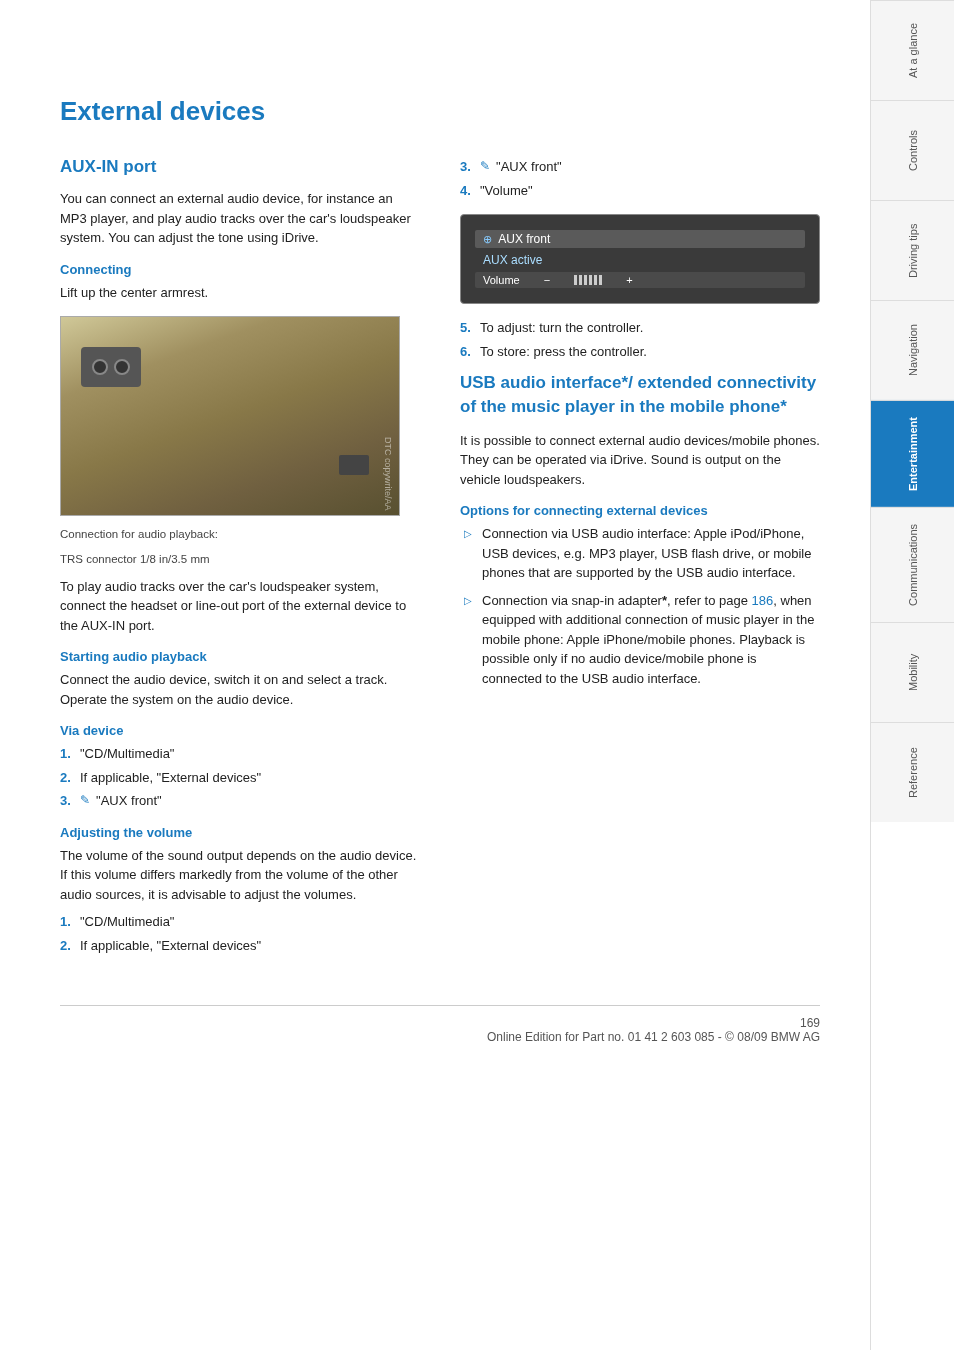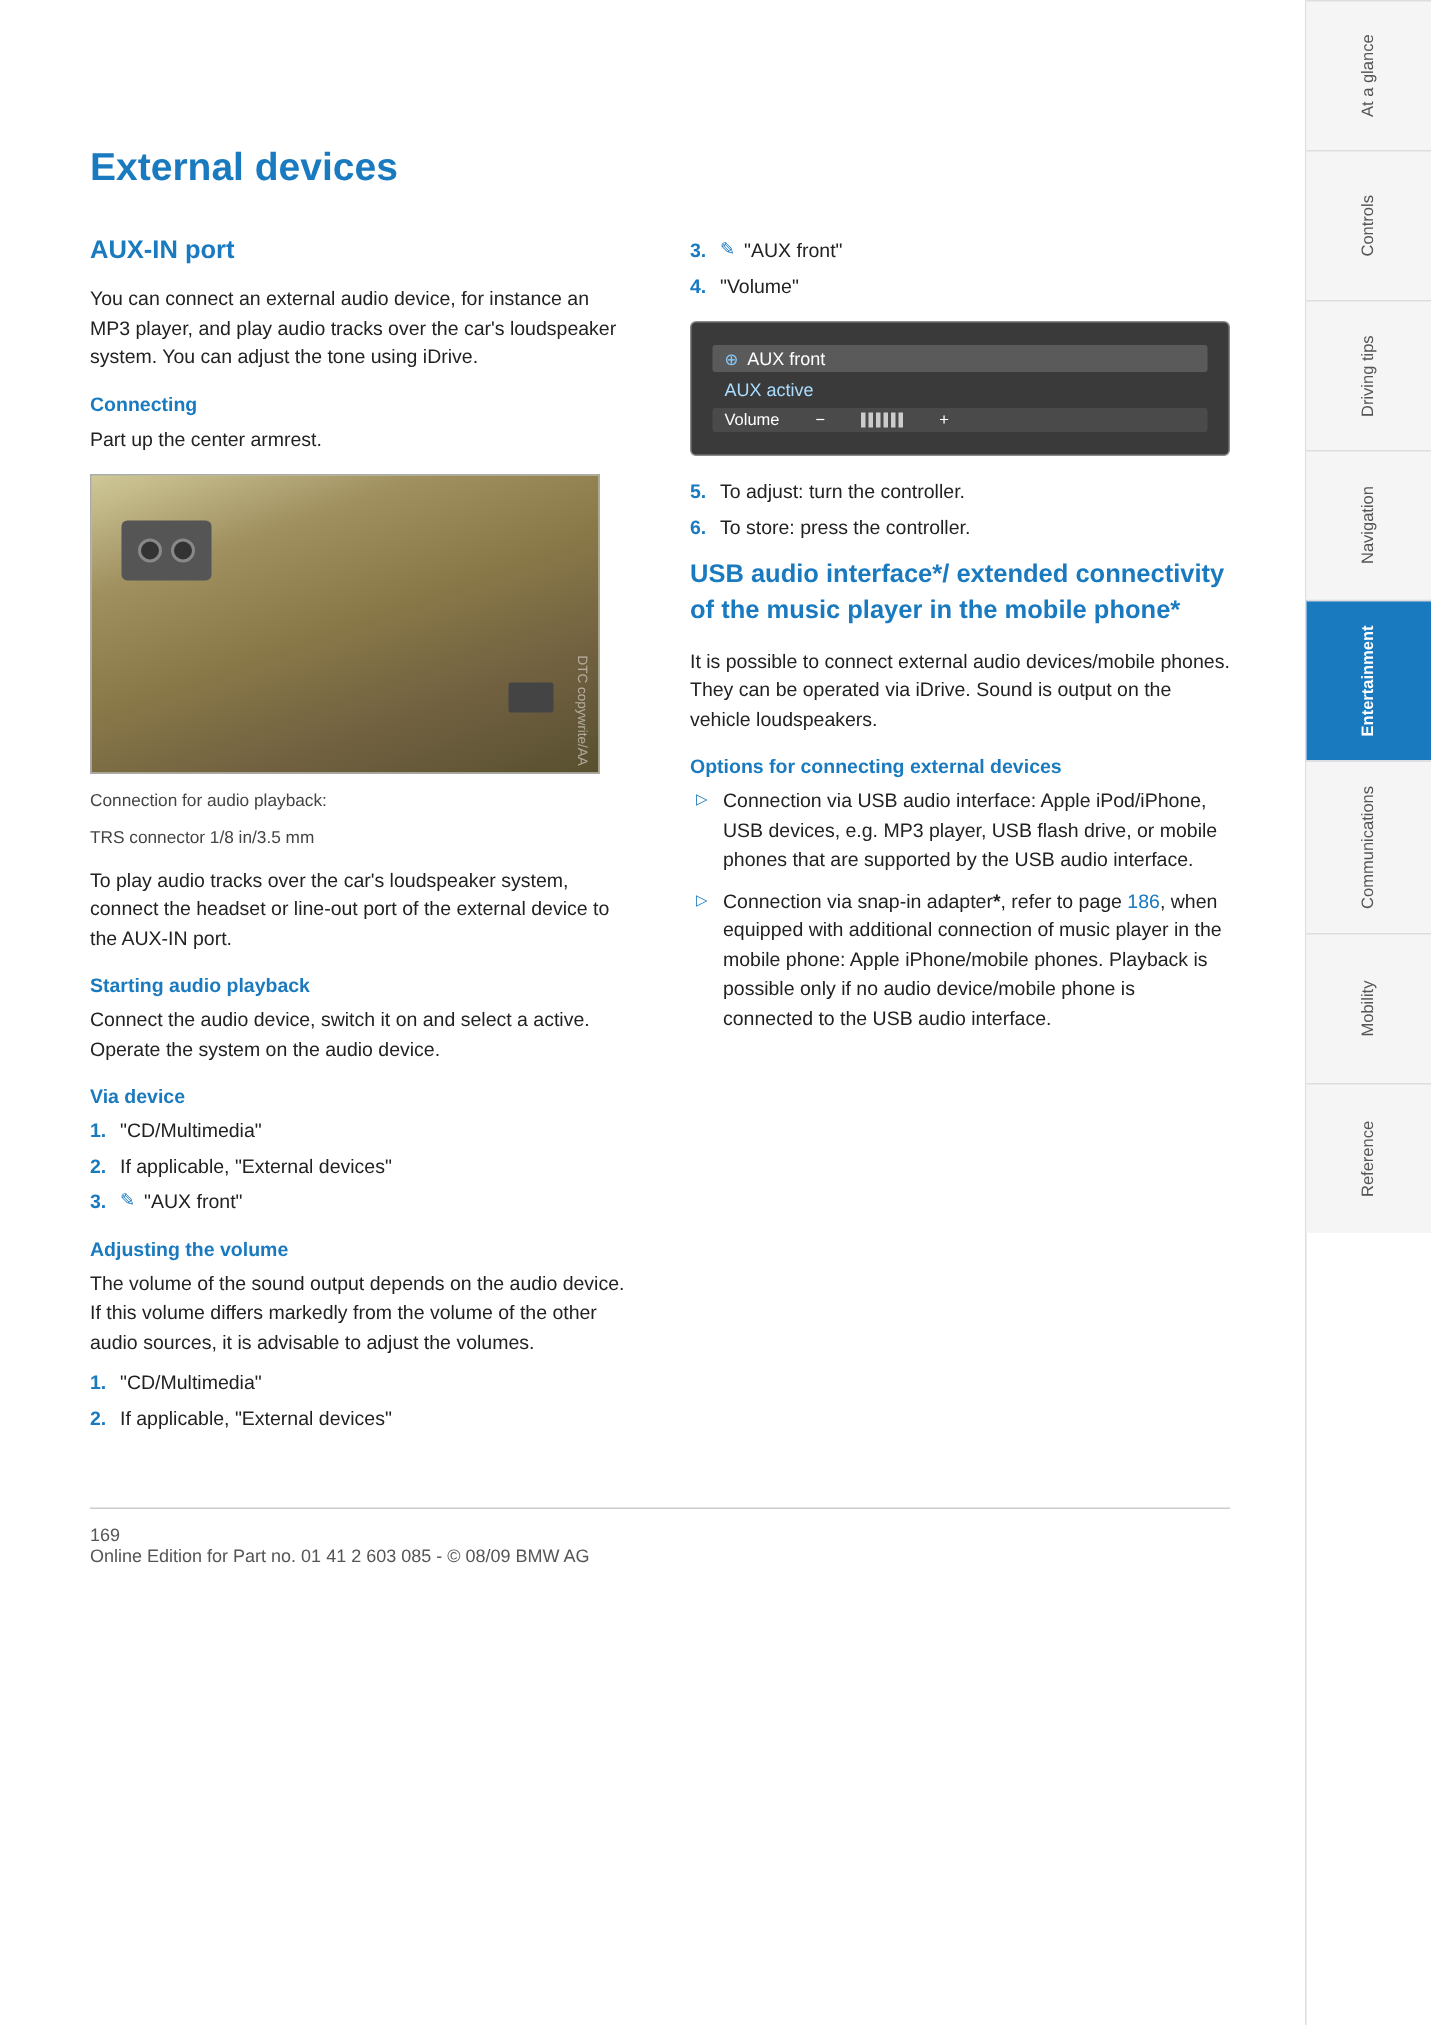--- a/index.html
+++ b/index.html
@@ -231,21 +231,21 @@
 
     .caption-text {
       font-size: 11.5px;
       color: #444;
       margin-bottom: 8px;
       line-height: 1.5;
     }
 
     
     .page-footer {
-      text-align: left;
+      text-align: right;
       font-size: 12px;
       color: #555;
       margin-top: 40px;
       padding-top: 10px;
       border-top: 1px solid #ccc;
     }
 
     
     .usb-section-title {
       font-size: 17px;
@@ -321,39 +321,39 @@
   <div class="two-col">
 
     <div class="col-left">
 
       <h2 class="section-title">AUX-IN port</h2>
 
       <p>You can connect an external audio device, for instance an MP3 player, and play audio tracks over the car's loudspeaker system. You can adjust the tone using iDrive.</p>
 
       <div class="subsection-title">Connecting</div>
 
-      <p>Part up the center armrest.</p>
+      <p>Lift up the center armrest.</p>
 
       <div class="aux-image">
         <div class="center-armrest-img">
           <div class="img-button-area">
             <div class="img-button-circle"></div>
             <div class="img-button-circle"></div>
           </div>
           <div class="img-connector"></div>
           <span class="watermark">DTC copywrite/AA</span>
         </div>
       </div>
 
       <p class="caption-text">Connection for audio playback:</p>
       <p class="caption-text">TRS connector 1/8 in/3.5 mm</p>
       <p>To play audio tracks over the car's loudspeaker system, connect the headset or line-out port of the external device to the AUX-IN port.</p>
 
       <div class="subsection-title">Starting audio playback</div>
-      <p>Connect the audio device, switch it on and select a active. Operate the system on the audio device.</p>
+      <p>Connect the audio device, switch it on and select a track. Operate the system on the audio device.</p>
 
       <div class="subsection-title">Via device</div>
 
       <ul class="num-list">
         <li>
           <span class="num">1.</span>
           <span>"CD/Multimedia"</span>
         </li>
         <li>
           <span class="num">2.</span>

